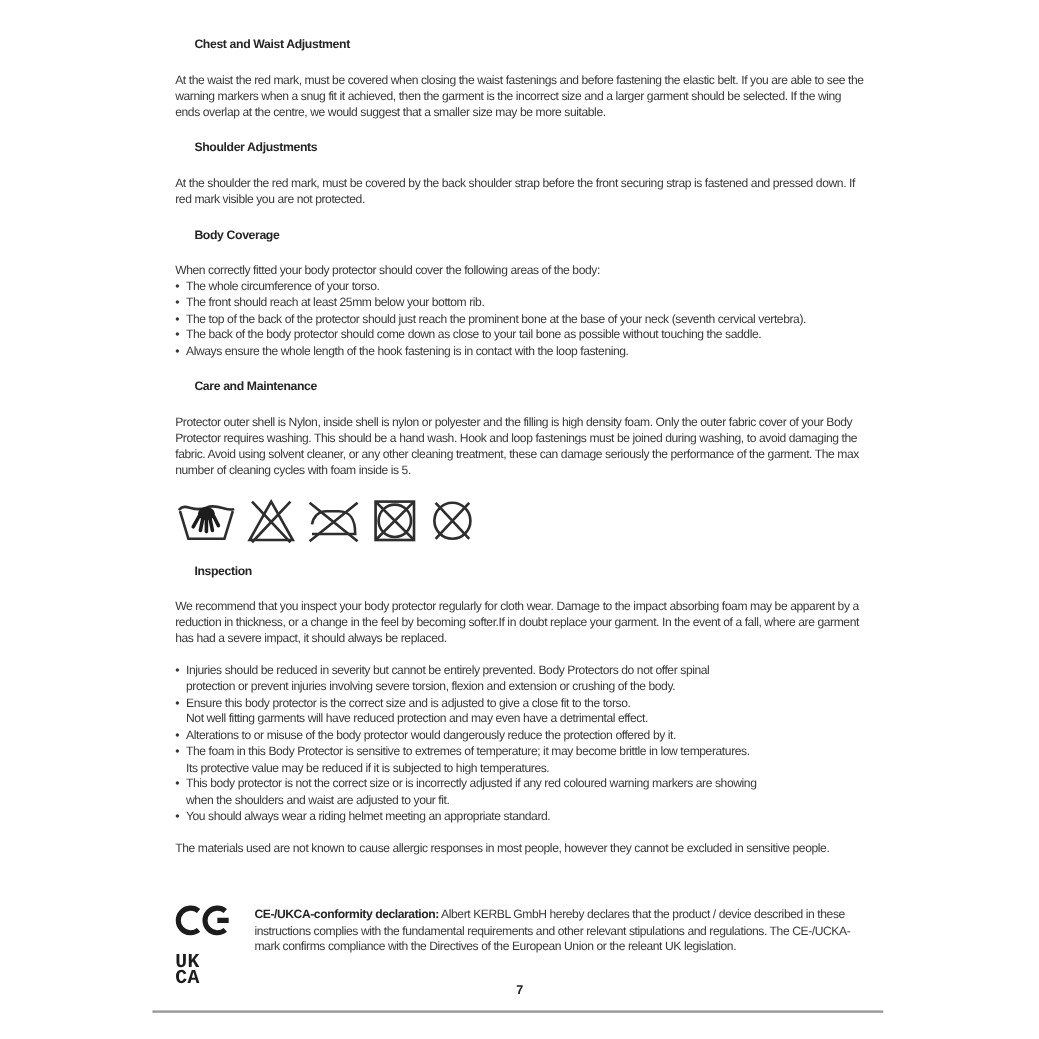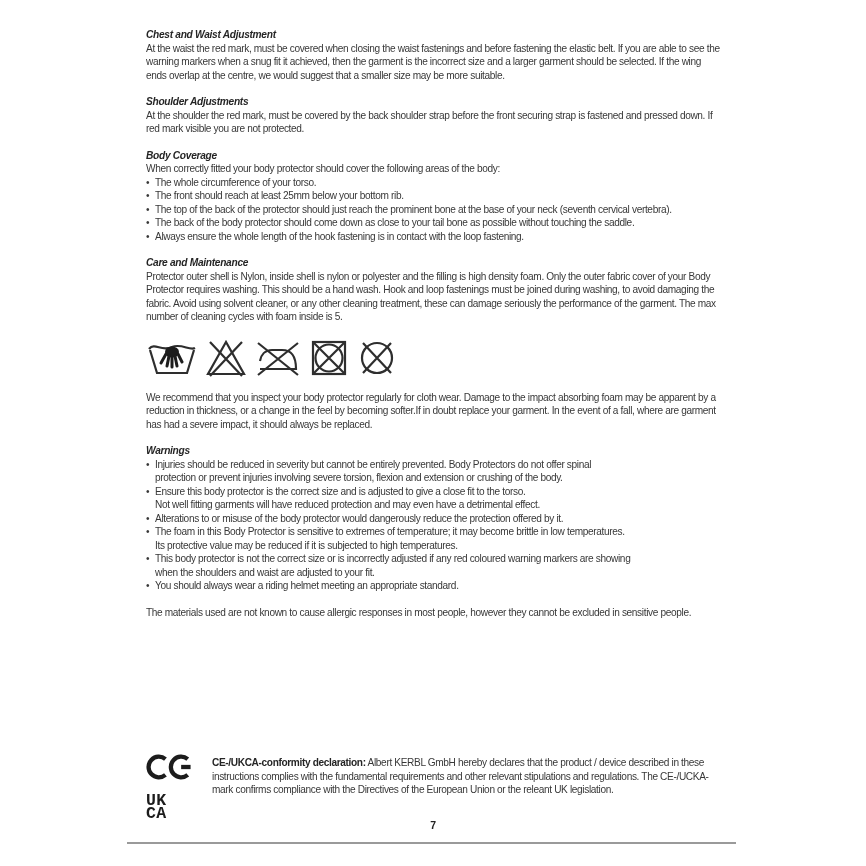--- a/index.html
+++ b/index.html
@@ -4,21 +4,21 @@
 <style>
   html,body{margin:0;padding:0;}
   body{
     width:866px;height:866px;background:#ffffff;position:relative;overflow:hidden;
     font-family:"Liberation Sans", sans-serif;
     color:#383838;font-size:10.1px;line-height:13.5px;letter-spacing:-0.35px;
   }
   .content{position:absolute;left:146px;top:15px;width:576px;}
   .para{margin:0;}
   section{margin-top:13px;}
-  h3{margin:0;padding:0;font-size:10.2px;line-height:13.5px;font-weight:bold;color:#252525;letter-spacing:-0.3px;font-style:italic;}
+  h3{margin:16px;padding:0;font-size:10.2px;line-height:13.5px;font-weight:bold;color:#252525;letter-spacing:-0.3px;}
   ul{list-style:none;margin:0;padding:0;}
   li{display:flex;}
   .bullet{flex:0 0 9px;width:9px;}
   .btext{flex:1;white-space:pre-line;}
   .symbols-row{display:flex;align-items:flex-end;gap:8px;margin:12px 0 2px 1px;height:42px;}
   .symbols-row svg{display:block;}
   .sym{stroke:#2e2e2e;stroke-width:2.2;fill:none;stroke-linecap:butt;}
   .declaration{position:absolute;left:146px;top:752px;display:flex;gap:14px;width:580px;}
   .marks{width:52px;flex:0 0 52px;font-family:Liberation Mono, monospace;}
   .ukca{font-weight:bold;font-size:16.5px;line-height:13px;letter-spacing:0.4px;color:#1c1c1c;margin-top:7px;}
@@ -104,25 +104,25 @@
         </svg>
         <svg width="40" height="40" viewBox="0 0 40 40">
           <circle class="sym" cx="20" cy="20" r="15"></circle>
           <path class="sym" d="M6,5 L34,35 M34,5 L6,35"></path>
         </svg>
       </div>
     </section>
 
 
     <section>
+      <h3>Inspection</h3>
       <p class="para">We recommend that you inspect your body protector regularly for cloth wear.  Damage to the impact absorbing foam may be apparent by a reduction in thickness, or a change in the feel by becoming softer.If in doubt replace your garment. In the event of a fall, where are garment has had a severe impact, it should always be replaced.</p>
     </section>
 
     <section>
-      <h3>Warnings</h3>
       <ul>
         <li>
             <span class="bullet">•</span>
             <span class="btext">Injuries should be reduced in severity but cannot be entirely prevented. Body Protectors do not offer spinal
 protection or prevent injuries involving severe torsion, flexion and extension or crushing of the body.</span>
           </li>
         <li>
             <span class="bullet">•</span>
             <span class="btext">Ensure this body protector is the correct size and is adjusted to give a close fit to the torso.
 Not well fitting garments will have reduced protection and may even have a detrimental effect.</span>

